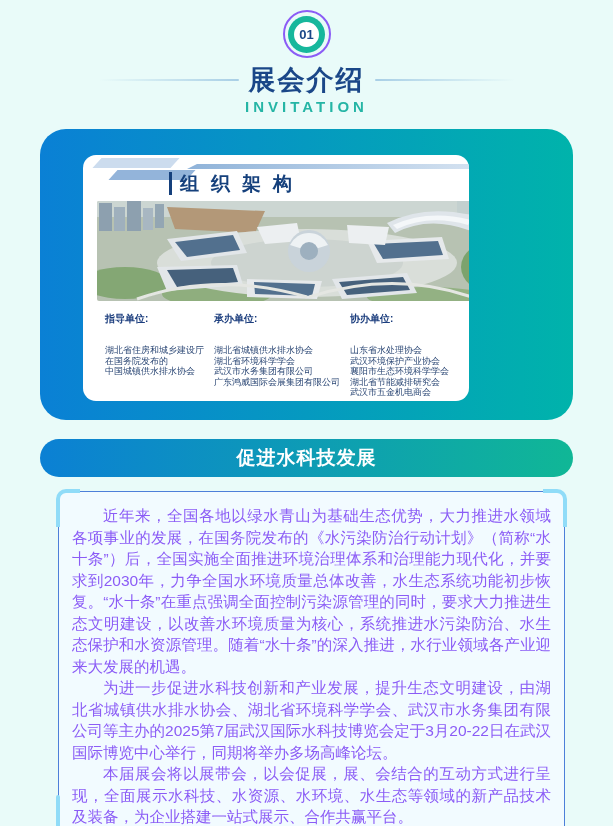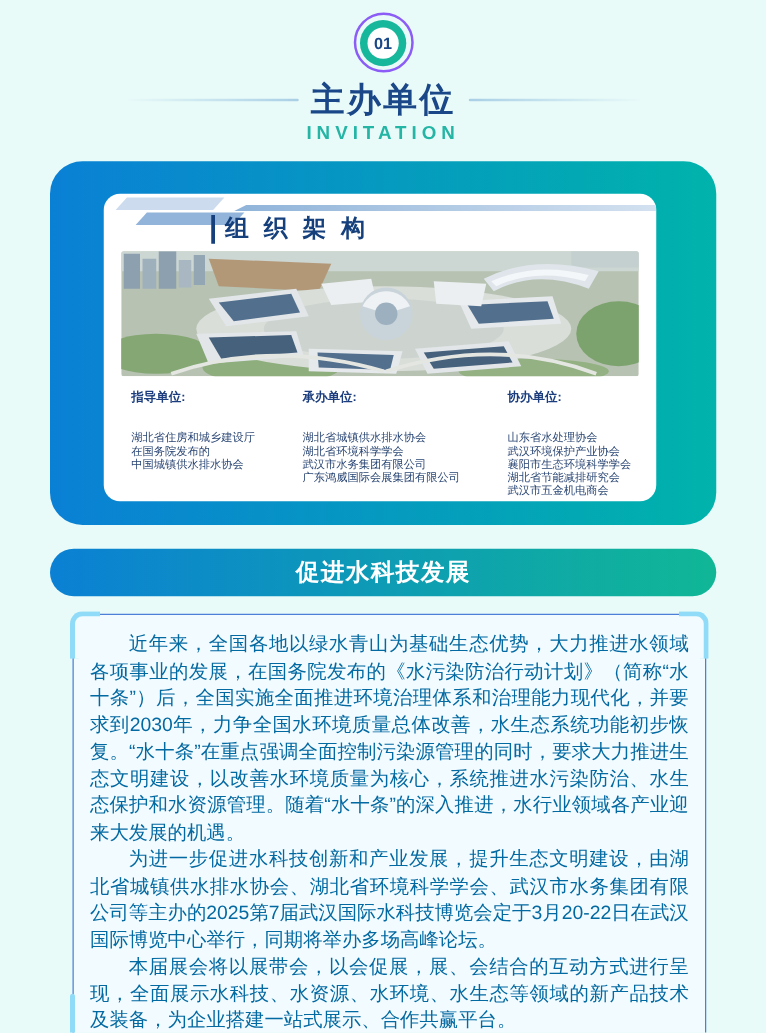--- a/index.html
+++ b/index.html
@@ -26,21 +26,21 @@
   .sec-title-row{display:flex;align-items:center;justify-content:center;gap:10px;}
   .flank-line{height:2px;width:140px;border-radius:1px;}
   .flank-line.left{background:linear-gradient(90deg,rgba(176,212,233,0),#a9cfe6);}
   .flank-line.right{background:linear-gradient(90deg,#a9cfe6,rgba(176,212,233,0));}
   .sec-title{font-size:27px;font-weight:bold;color:#1a4788;letter-spacing:2px;line-height:32px;}
   .sec-sub{margin-top:2px;font-size:15px;font-weight:bold;color:#25b5a5;letter-spacing:4px;}
 
   
   .org-card{position:relative;width:533px;height:291px;margin:14px auto 0;
     border-radius:26px;background:linear-gradient(90deg,#0a80d5,#00b3ab);}
-  .org-inner{position:absolute;left:43px;top:26px;width:442px;height:246px;
+  .org-inner{position:absolute;left:43px;top:26px;width:386px;height:246px;
     background:#ffffff;border-radius:13px;overflow:hidden;}
 
   .org-head{position:relative;height:46px;}
   .org-bar{position:absolute;left:104px;right:0;top:9px;height:5px;
     background:linear-gradient(90deg,#8fb3d9,#d3e1f0);
     clip-path:polygon(10px 0,100% 0,100% 100%,0 100%);}
   .org-sh1{position:absolute;left:14px;top:3px;width:78px;height:10px;background:#ccdcee;transform:skewX(-42deg);}
   .org-sh2{position:absolute;left:30px;top:15px;width:78px;height:10px;background:#93b4da;transform:skewX(-42deg);}
   .org-title{position:absolute;left:86px;top:17px;font-size:19px;font-weight:bold;color:#15407c;
     letter-spacing:12px;border-left:3px solid #15407c;padding-left:8px;line-height:23px;white-space:nowrap;}
@@ -56,21 +56,21 @@
   
   .pill{width:533px;height:38px;margin:19px auto 0;border-radius:19px;
     background:linear-gradient(90deg,#0b80d4,#10b796);
     display:flex;align-items:center;justify-content:center;
     color:#ffffff;font-size:19px;font-weight:bold;letter-spacing:1px;}
 
   
   .article{position:relative;width:479px;margin:14px 48px 0 58px;
     background:#f2fbff;border:1px solid #4d7fd9;border-radius:7px;
     padding:13px 13px 15px;}
-  .article p{margin:0;color:#0369a1;font-size:15.5px;line-height:21.5px;
+  .article p{margin:0;color:#8b5cf6;font-size:15.5px;line-height:21.5px;
     text-align:justify;text-indent:2em;}
   .acc{position:absolute;box-sizing:border-box;}
   .acc-tl{left:-3px;top:-3px;width:24px;height:38px;
     border-left:4px solid #90dcf8;border-top:4px solid #90dcf8;border-top-left-radius:10px;}
   .acc-tr{right:-3px;top:-3px;width:24px;height:38px;
     border-right:4px solid #90dcf8;border-top:4px solid #90dcf8;border-top-right-radius:10px;}
   .acc-bl{left:-3px;bottom:14px;width:4px;height:34px;background:#90dcf8;border-radius:2px;}
 </style>
 </head>
 <body>
@@ -81,21 +81,21 @@
     <div class="badge-outer">
       <div class="badge-mid">
         <div class="badge-inner">01</div>
       </div>
     </div>
   </div>
 
   <div class="sec-header">
     <div class="sec-title-row">
       <div class="flank-line left"></div>
-      <div class="sec-title">主办单位</div>
+      <div class="sec-title">展会介绍</div>
       <div class="flank-line right"></div>
     </div>
     <div class="sec-sub">INVITATION</div>
   </div>
 
   <div class="org-card">
     <div class="org-inner">
 
       <div class="org-head">
         <div class="org-bar"></div>

